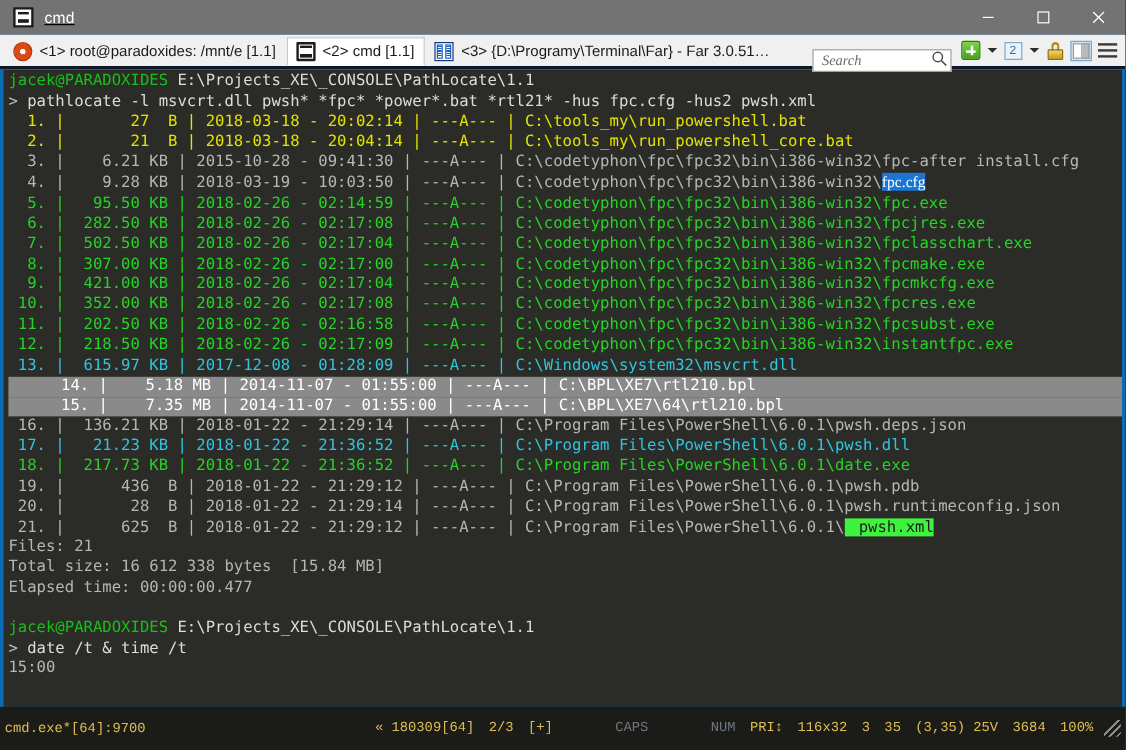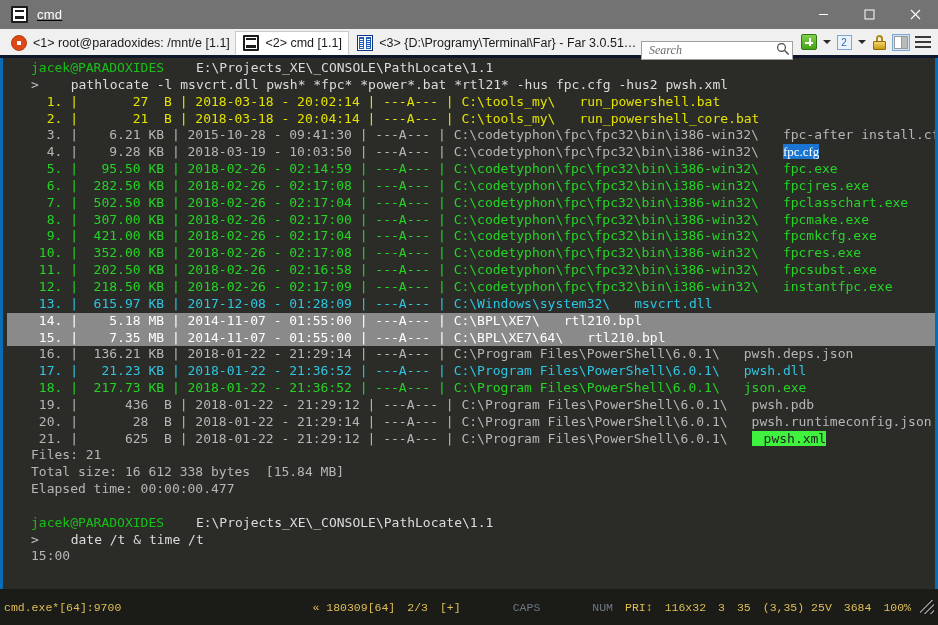--- a/index.html
+++ b/index.html
@@ -166,21 +166,21 @@
   }
 
   .toolbar-right {
     margin-left: auto;
     display: flex;
     align-items: center;
     padding-right: 5px;
     gap: 2px;
   }
   .search-box {
-    width: 152px;
+    width: 116px;
     height: 19px;
     background: #ffffff;
     border: 1px solid #a0a0a0;
     display: flex;
     align-items: center;
     padding: 0 2px 0 5px;
     box-sizing: border-box;
     margin-right: 4px;
     margin-top: 16px;
   }
@@ -284,29 +284,29 @@
     box-sizing: border-box;
   }
   .line {
     font-family: "DejaVu Sans Mono", monospace;
     font-size: 13.0px;
     line-height: 16.85px;
     white-space: pre;
     color: #c7c7c7;
     letter-spacing: 0px;
   }
-  .seg { white-space: pre; margin-left: 24px; }
+  .seg { white-space: pre; }
   .c-green  { color: #17c017; }
   .c-white  { color: #dcdcdc; }
   .c-gray   { color: #b6b6b6; }
   .c-yellow { color: #e3e300; }
   .c-cyan   { color: #2fc5e0; }
   .c-exe    { color: #25d425; }
   .c-prompt { color: #bdbdbd; }
-  .sel-row  { background: #8a8a8a; color: #ffffff; }
+  .sel-row  { background: #8a8a8a; color: #ffffff; padding-left: 36px; }
   .sel-row .seg { color: #ffffff; }
   .hl-blue  { background: #1a76d2; color: #ffffff; font-family: Liberation Serif, serif; }
   .hl-green { background: #3ef23e; color: #1d1d1d; padding-left: 12px; }
 
   
   .statusbar {
     height: 36px;
     background: #1b1b18;
     display: flex;
     align-items: center;
@@ -315,21 +315,21 @@
     font-size: 11.5px;
     color: #d8b24a;
     padding: 0 0 0 4px;
     box-sizing: border-box;
     position: relative;
   }
   .st-left { color: #e0be55; }
   .st-right {
     margin-left: auto;
     display: flex;
-    align-items: center;
+    align-items: flex-start;
     gap: 0px;
     padding-right: 2px;
   }
   .st-item { color: #e0be55; padding: 0 6px; white-space: nowrap; }
   .st-dim  { color: #6f7780; margin-left: 40px; }
   .grip {
     width: 14px; height: 14px;
     margin-left: 3px; margin-right: 2px;
     background:
       linear-gradient(135deg, transparent 0 40%, #8a8a8a 40% 48%, transparent 48% 62%),
@@ -447,21 +447,21 @@
         <div class="line"><span class="seg c-exe">  8. |  307.00 KB | 2018-02-26 - 02:17:00 | ---A--- | C:\codetyphon\fpc\fpc32\bin\i386-win32\</span><span class="seg c-exe">fpcmake.exe</span></div>
         <div class="line"><span class="seg c-exe">  9. |  421.00 KB | 2018-02-26 - 02:17:04 | ---A--- | C:\codetyphon\fpc\fpc32\bin\i386-win32\</span><span class="seg c-exe">fpcmkcfg.exe</span></div>
         <div class="line"><span class="seg c-exe"> 10. |  352.00 KB | 2018-02-26 - 02:17:08 | ---A--- | C:\codetyphon\fpc\fpc32\bin\i386-win32\</span><span class="seg c-exe">fpcres.exe</span></div>
         <div class="line"><span class="seg c-exe"> 11. |  202.50 KB | 2018-02-26 - 02:16:58 | ---A--- | C:\codetyphon\fpc\fpc32\bin\i386-win32\</span><span class="seg c-exe">fpcsubst.exe</span></div>
         <div class="line"><span class="seg c-exe"> 12. |  218.50 KB | 2018-02-26 - 02:17:09 | ---A--- | C:\codetyphon\fpc\fpc32\bin\i386-win32\</span><span class="seg c-exe">instantfpc.exe</span></div>
         <div class="line"><span class="seg c-cyan"> 13. |  615.97 KB | 2017-12-08 - 01:28:09 | ---A--- | C:\Windows\system32\</span><span class="seg c-cyan">msvcrt.dll</span></div>
         <div class="line sel-row"><span class="seg "> 14. |    5.18 MB | 2014-11-07 - 01:55:00 | ---A--- | C:\BPL\XE7\</span><span class="seg ">rtl210.bpl</span></div>
         <div class="line sel-row"><span class="seg "> 15. |    7.35 MB | 2014-11-07 - 01:55:00 | ---A--- | C:\BPL\XE7\64\</span><span class="seg ">rtl210.bpl</span></div>
         <div class="line"><span class="seg c-gray"> 16. |  136.21 KB | 2018-01-22 - 21:29:14 | ---A--- | C:\Program Files\PowerShell\6.0.1\</span><span class="seg c-gray">pwsh.deps.json</span></div>
         <div class="line"><span class="seg c-cyan"> 17. |   21.23 KB | 2018-01-22 - 21:36:52 | ---A--- | C:\Program Files\PowerShell\6.0.1\</span><span class="seg c-cyan">pwsh.dll</span></div>
-        <div class="line"><span class="seg c-exe"> 18. |  217.73 KB | 2018-01-22 - 21:36:52 | ---A--- | C:\Program Files\PowerShell\6.0.1\</span><span class="seg c-exe">json.exe</span></div>
+        <div class="line"><span class="seg c-exe"> 18. |  217.73 KB | 2018-01-22 - 21:36:52 | ---A--- | C:\Program Files\PowerShell\6.0.1\</span><span class="seg c-exe">date.exe</span></div>
         <div class="line"><span class="seg c-gray"> 19. |      436  B | 2018-01-22 - 21:29:12 | ---A--- | C:\Program Files\PowerShell\6.0.1\</span><span class="seg c-gray">pwsh.pdb</span></div>
         <div class="line"><span class="seg c-gray"> 20. |       28  B | 2018-01-22 - 21:29:14 | ---A--- | C:\Program Files\PowerShell\6.0.1\</span><span class="seg c-gray">pwsh.runtimeconfig.json</span></div>
         <div class="line"><span class="seg c-gray"> 21. |      625  B | 2018-01-22 - 21:29:12 | ---A--- | C:\Program Files\PowerShell\6.0.1\</span><span class="seg hl-green">pwsh.xml</span></div>
         <div class="line"><span class="seg c-gray">Files: 21</span></div>
         <div class="line"><span class="seg c-gray">Total size: 16 612 338 bytes  [15.84 MB]</span></div>
         <div class="line"><span class="seg c-gray">Elapsed time: 00:00:00.477</span></div>
         <div class="line"><span class="seg "> </span></div>
         <div class="line"><span class="seg c-green">jacek@PARADOXIDES</span><span class="seg c-white"> E:\Projects_XE\_CONSOLE\PathLocate\1.1</span></div>
         <div class="line"><span class="seg c-prompt">&gt;</span><span class="seg c-white"> date /t &amp; time /t</span></div>
         <div class="line"><span class="seg c-gray">15:00</span></div>

